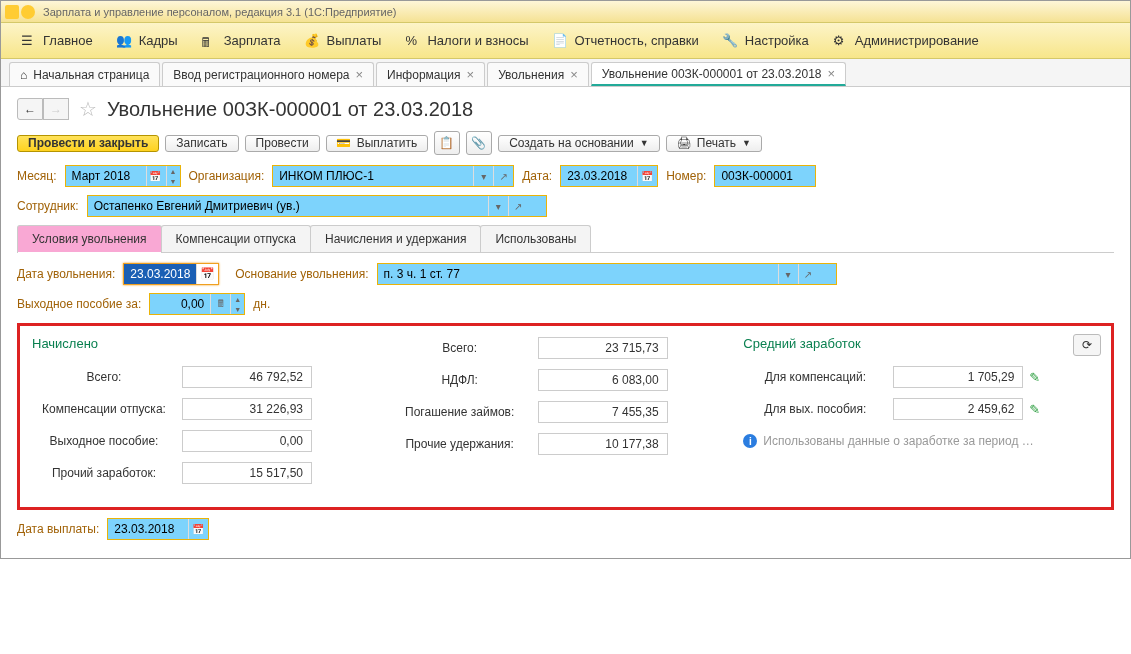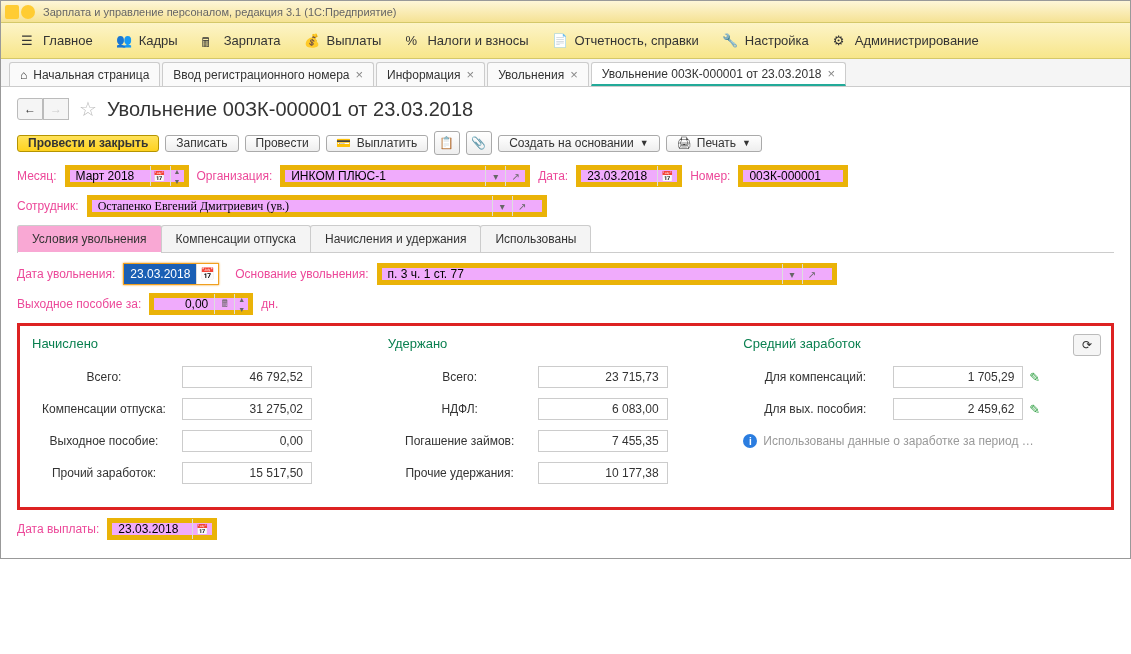--- a/index.html
+++ b/index.html
@@ -24,22 +24,22 @@
 .navbtn:last-child { border-radius: 0 3px 3px 0; border-left: none; }
 .star { margin: 0 10px; color: #bbb; font-size: 20px; cursor: pointer; }
 .pagetitle { font-size: 20px; color: #333; }
 .toolbar { display: flex; align-items: center; gap: 6px; margin-bottom: 10px; }
 .btn { height: 17px; border: 1px solid #aaa; background: linear-gradient(#fff,#eee); border-radius: 3px; padding: 0 10px; display: flex; align-items: center; cursor: pointer; font-size: 12px; }
 .btn.primary { background: linear-gradient(#ffe25a,#ffd21f); border-color: #b59400; font-weight: bold; }
 .btn .caret { margin-left: 6px; font-size: 9px; }
 .btn .ico { margin-right: 5px; }
 .iconbtn { width: 26px; height: 24px; border: 1px solid #aaa; background: linear-gradient(#fff,#eee); border-radius: 3px; display: flex; align-items: center; justify-content: center; cursor: pointer; }
 .formrow { display: flex; align-items: center; gap: 8px; margin-bottom: 8px; }
-.lbl { color: #ec4899; white-space: nowrap; }
-.input-grp { display: flex; align-items: center; border: 5px solid #eab308; height: 22px; background: #f0abfc; }
+.lbl { color: #a16207; white-space: nowrap; }
+.input-grp { display: flex; align-items: center; border: 1px solid #eab308; height: 22px; background: #7dd3fc; }
 .input-grp input { border: none; height: 20px; padding: 0 6px; font-size: 12px; outline: none; background: transparent; }
 .input-grp .ibtn { width: 20px; height: 20px; border-left: 1px solid #ddd; display: flex; align-items: center; justify-content: center; cursor: pointer; color: #666; font-size: 10px; }
 .spinners { display: flex; flex-direction: column; }
 .spinners .sp { height: 10px; width: 14px; border-left: 1px solid #ddd; display: flex; align-items: center; justify-content: center; font-size: 7px; cursor: pointer; color: #666; }
 .subtabs { display: flex; border-bottom: 1px solid #ccc; margin-bottom: 10px; }
 .subtab { padding: 6px 14px; border: 1px solid #ccc; border-bottom: none; background: #f4f4f4; margin-right: -1px; cursor: pointer; font-size: 12px; border-radius: 3px 3px 0 0; }
 .subtab.active { background: #f9a8d4; position: relative; }
 .subtab.active::after { content: ''; position: absolute; left: 0; right: 0; bottom: -1px; height: 1px; background: #fff; }
 .hl-input { border: 1px solid #f0a020; background: #fff; height: 22px; display: flex; align-items: center; box-shadow: 0 0 2px #f0a020; }
 .hl-input input { border: none; height: 20px; padding: 0 6px; font-size: 12px; outline: none; background: #1a5fb4; color: #fff; width: 72px; }
@@ -186,21 +186,21 @@
       </div>
       <span class="lbl">Номер:</span>
       <div class="input-grp">
         <input style="width: 100px;" value="00ЗК-000001">
       </div>
     </div>
 
     <div class="formrow">
       <span class="lbl">Сотрудник:</span>
       <div class="input-grp" style="flex:0 0 460px;">
-        <input style="width: 400px; font-family: Liberation Serif, serif;" value="Остапенко Евгений Дмитриевич (ув.)">
+        <input style="width: 400px;" value="Остапенко Евгений Дмитриевич (ув.)">
         <span class="ibtn">▾</span>
         <span class="ibtn">↗</span>
       </div>
     </div>
 
     <div class="subtabs">
       <div class="subtab active"><span>Условия увольнения</span></div>
       <div class="subtab"><span>Компенсации отпуска</span></div>
       <div class="subtab"><span>Начисления и удержания</span></div>
       <div class="subtab"><span>Использованы</span></div>
@@ -239,33 +239,32 @@
         </div>
       <div class="redcols">
         <div class="rcol">
           <h4>Начислено</h4>
           <div class="drow">
               <span class="dlbl">Всего:</span>
               <span class="dval">46 792,52</span>
             </div>
           <div class="drow">
               <span class="dlbl">Компенсации отпуска:</span>
-              <span class="dval">31 275,02</span>
+              <span class="dval">31 226,93</span>
             </div>
           <div class="drow">
               <span class="dlbl">Выходное пособие:</span>
               <span class="dval">0,00</span>
             </div>
           <div class="drow">
               <span class="dlbl">Прочий заработок:</span>
               <span class="dval">15 517,50</span>
             </div>
         </div>
         <div class="rcol">
-          <h4>Удержано</h4>
           <div class="drow">
               <span class="dlbl">Всего:</span>
               <span class="dval">23 715,73</span>
             </div>
           <div class="drow">
               <span class="dlbl">НДФЛ:</span>
               <span class="dval">6 083,00</span>
             </div>
           <div class="drow">
               <span class="dlbl">Погашение займов:</span>

